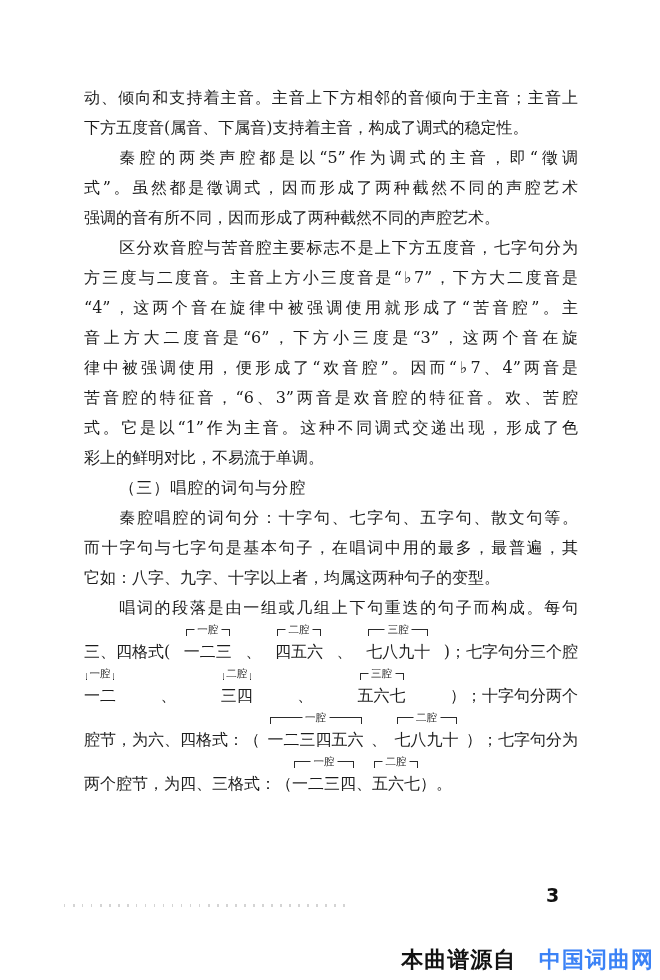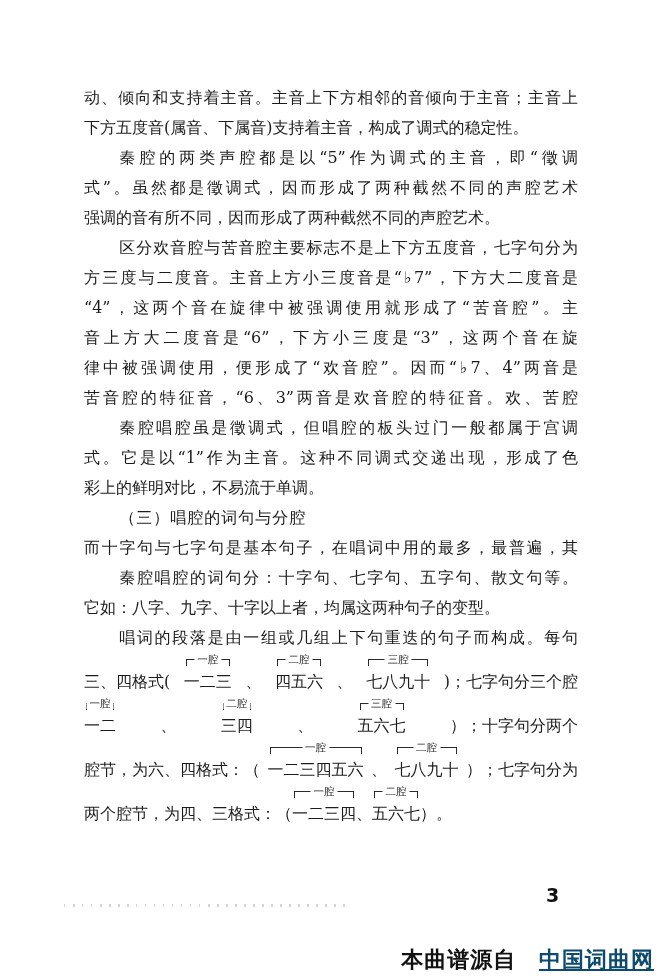--- a/index.html
+++ b/index.html
@@ -77,30 +77,29 @@
       </div>
       <div class="para">
         <div class="line indent">区分欢音腔与苦音腔主要标志不是上下方五度音，七字句分为</div>
         <div class="line">方三度与二度音。主音上方小三度音是“♭7”，下方大二度音是</div>
         <div class="line">“4”，这两个音在旋律中被强调使用就形成了“苦音腔”。主</div>
         <div class="line">音上方大二度音是“6”，下方小三度是“3”，这两个音在旋</div>
         <div class="line">律中被强调使用，便形成了“欢音腔”。因而“♭7、4”两音是</div>
         <div class="line">苦音腔的特征音，“6、3”两音是欢音腔的特征音。欢、苦腔</div>
       </div>
       <div class="para">
-        <div class="line indent">秦腔唱腔虽是徵调式，但唱腔的板头过门一般都属于宫调</div>
         <div class="line">式。它是以“1”作为主音。这种不同调式交递出现，形成了色</div>
         <div class="line last">彩上的鲜明对比，不易流于单调。</div>
       </div>
       <div class="heading">
         <div class="line last indent">（三）唱腔的词句与分腔</div>
       </div>
       <div class="para">
+        <div class="line indent">秦腔唱腔的词句分：十字句、七字句、五字句、散文句等。</div>
         <div class="line">而十字句与七字句是基本句子，在唱词中用的最多，最普遍，其</div>
-        <div class="line indent">秦腔唱腔的词句分：十字句、七字句、五字句、散文句等。</div>
         <div class="line last">它如：八字、九字、十字以上者，均属这两种句子的变型。</div>
       </div>
       <div class="para">
         <div class="line indent">唱词的段落是由一组或几组上下句重迭的句子而构成。每句</div>
         <div class="line capline">
           <span class="t">三、四格式(</span>
           <span class="capseg">
             <span class="capbar">
               <span class="caplab">一腔</span>
             </span>
@@ -178,15 +177,15 @@
             <span class="t">五六七</span>
           </span>
           <span class="t">）。</span>
         </div>
       </div>
     </div>
   <div class="pagenum">3</div>
   <div class="scan-noise"></div>
   <div class="footer">
     <span>本曲谱源自</span>
-    <span class="brand" style="color: #0c4a6e; text-decoration: underline;">中国词曲网</span>
+    <span class="brand" style="color: #3b82f6;">中国词曲网</span>
   </div>
 </div>
 
 </body></html>

